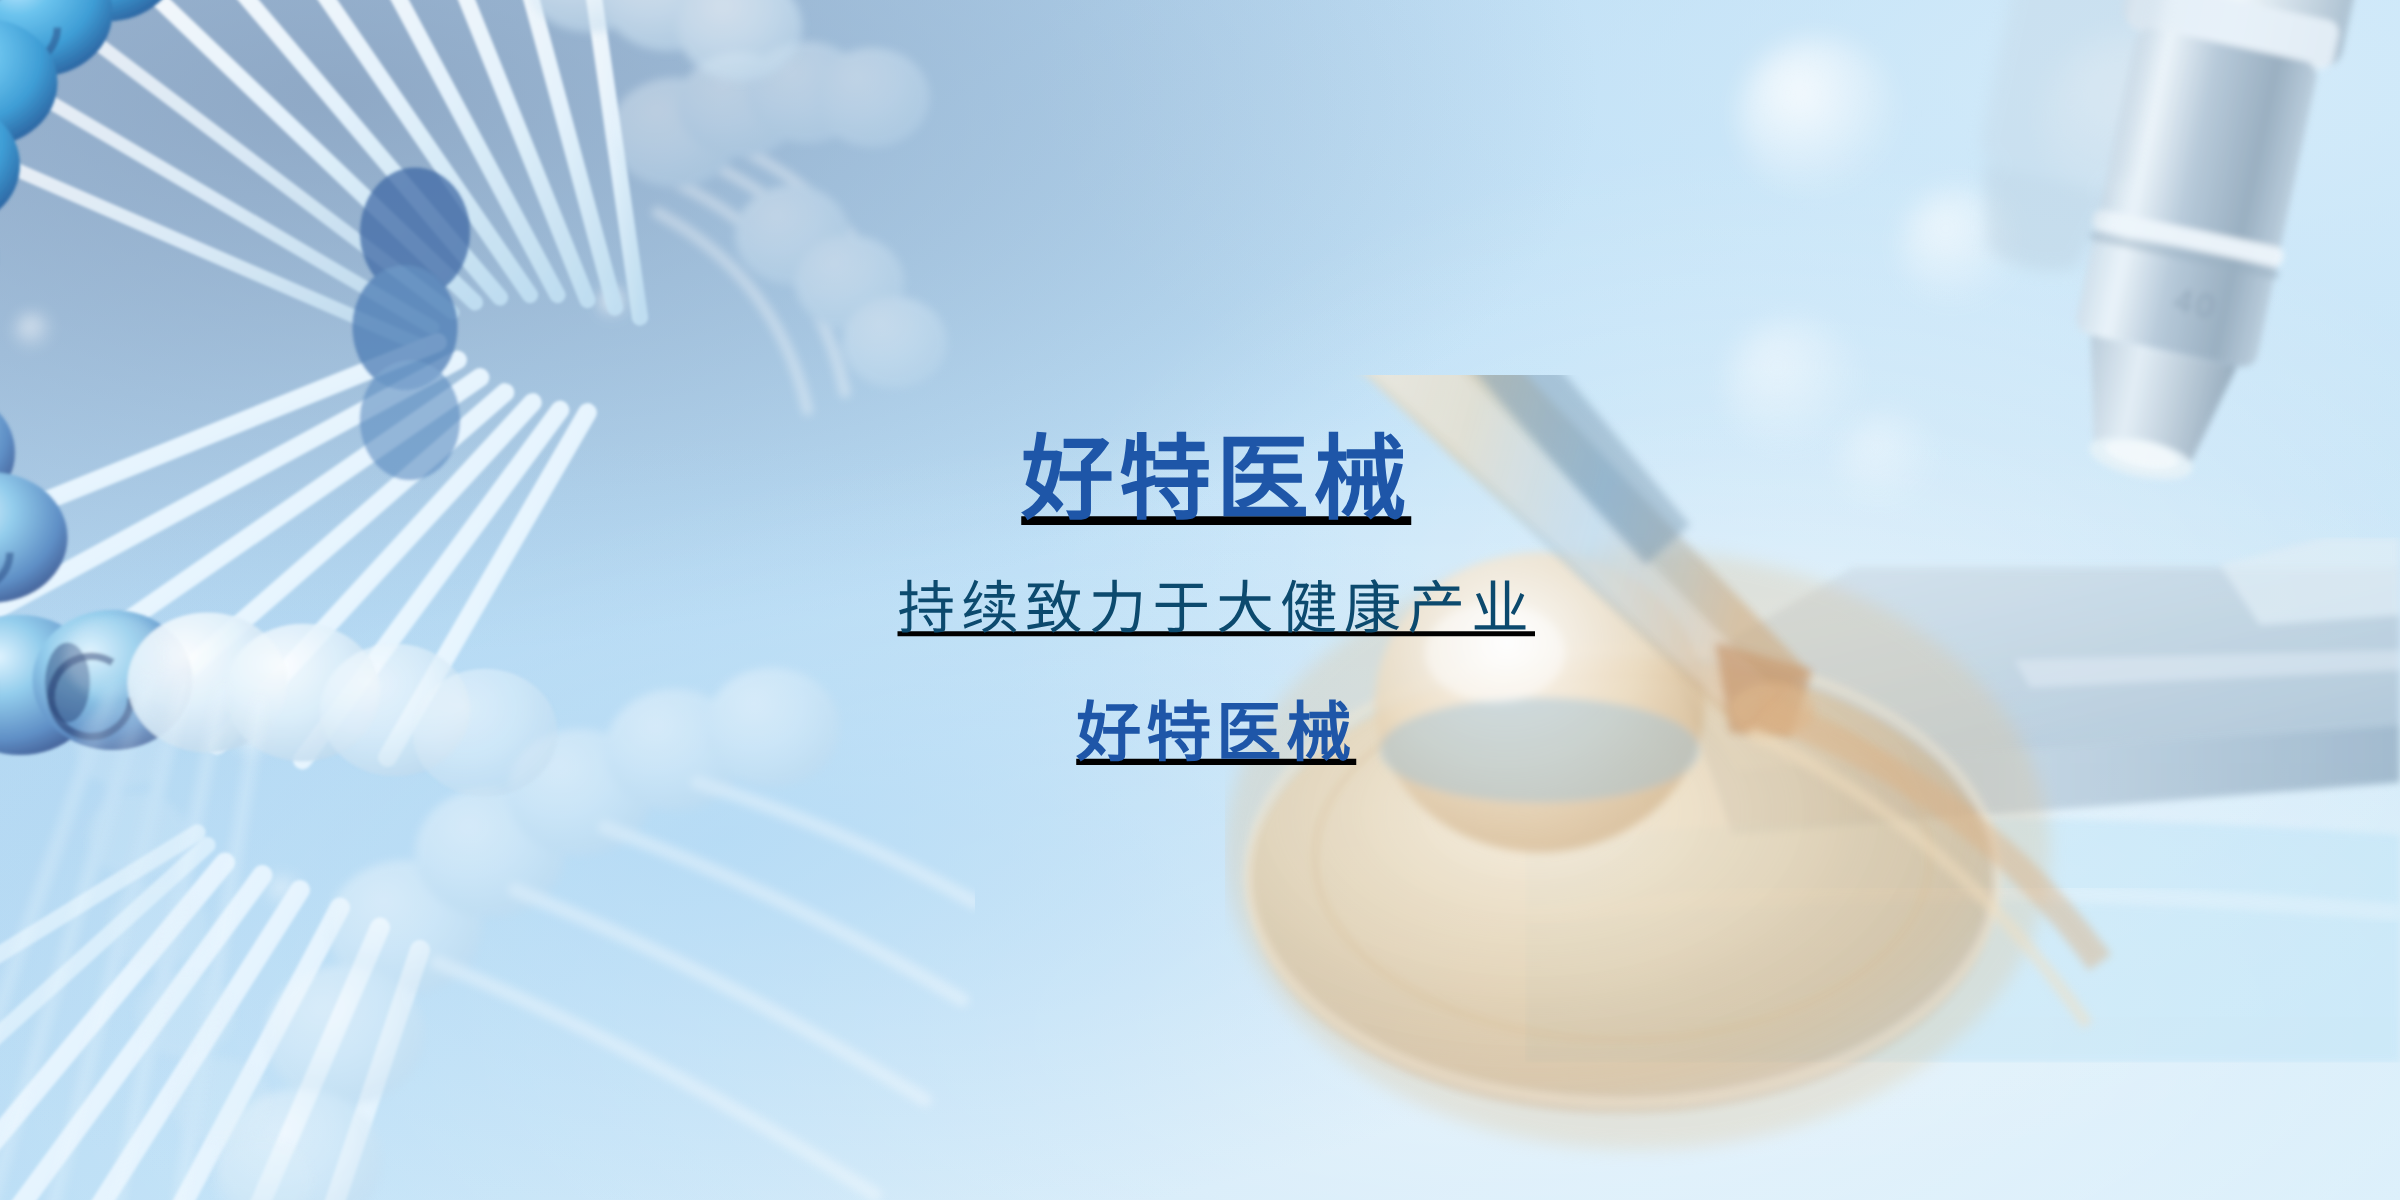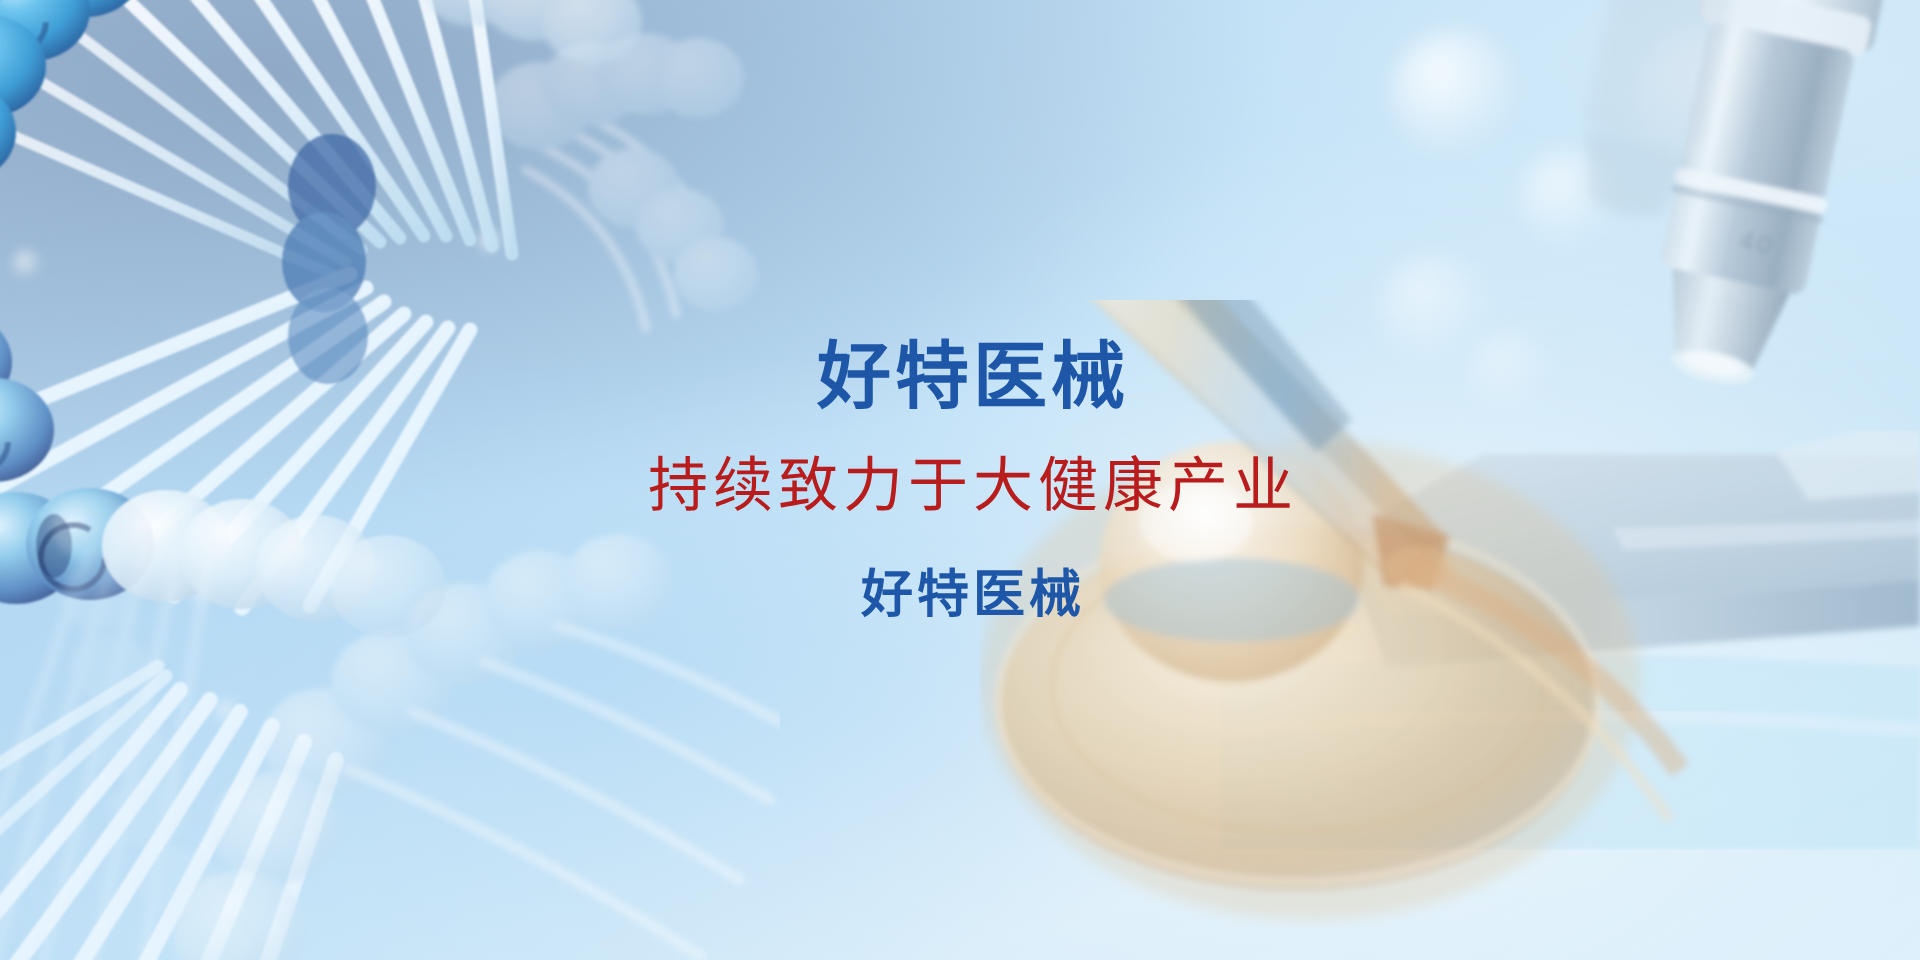--- a/index.html
+++ b/index.html
@@ -44,29 +44,29 @@
 
   
   #microscope { position:absolute; right:0; top:0; width:620px; height:560px; }
   #glass      { position:absolute; left:980px; top:300px; width:720px; height:660px; }
   #stage-plate{ position:absolute; right:0; top:430px; width:700px; height:420px; }
 
   
   #copy{
     position:absolute; left:0; top:0; width:1920px; height:960px;
     display:flex; flex-direction:column; align-items:center; justify-content:center;
-    text-align:center; padding-left:26px;
+    text-align:center; padding-left:26px;text-decoration:underline;
   }
   .t-title{
     font-size:74px; font-weight:700; letter-spacing:4px; line-height:1;
     color:#1e56a8; margin-bottom:42px;
   }
   .t-sub{
-    font-size:60px; font-weight:400; letter-spacing:5px; line-height:1;
-    color:#b91c1c; margin-bottom:52px;
+    font-size:46px; font-weight:400; letter-spacing:5px; line-height:1;
+    color:#0c4a6e; margin-bottom:52px;
   }
   .t-slogan{
     font-size:52px; font-weight:700; letter-spacing:4px; line-height:1;
     color:#1e56a8;
   }
 </style>
 </head>
 <body>
 
 <div id="banner">

